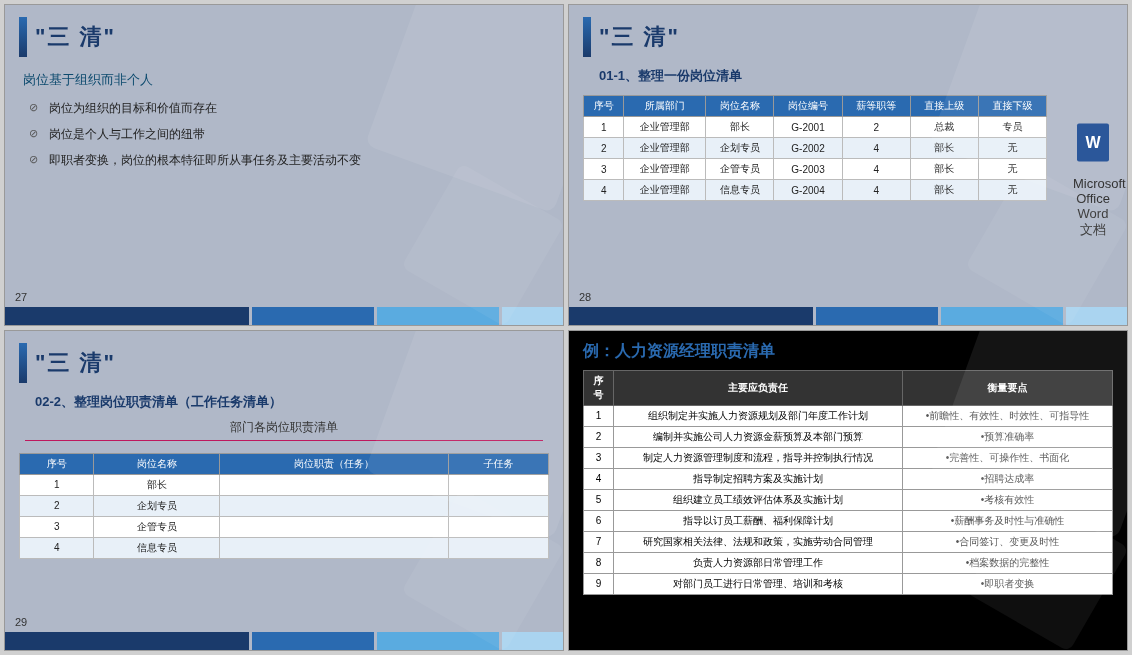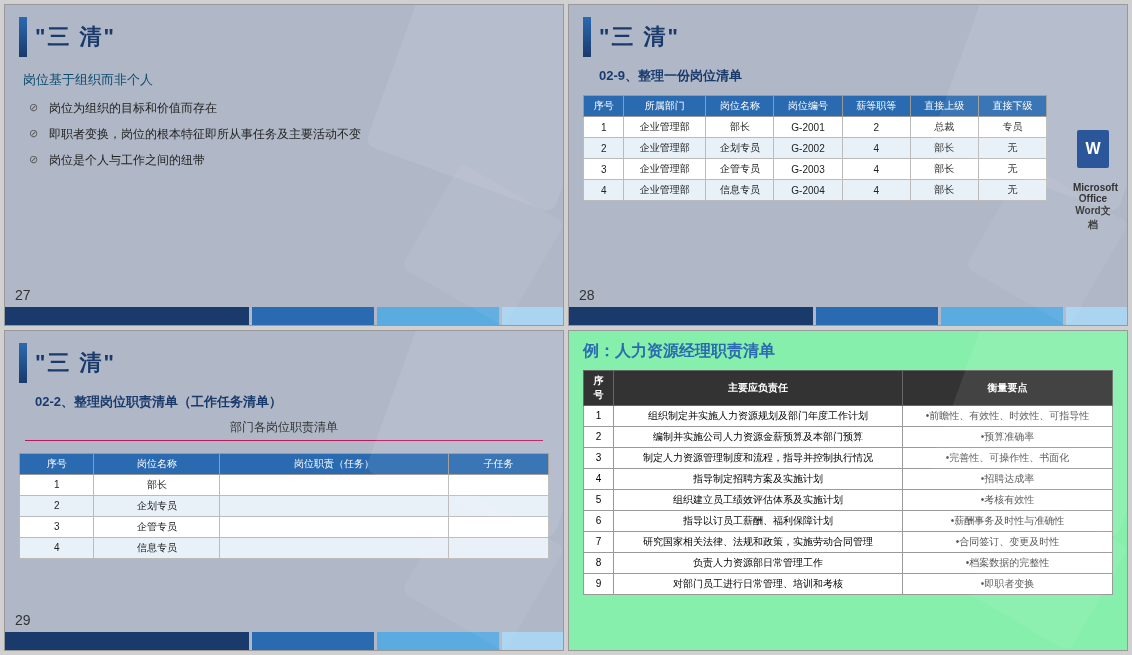--- a/index.html
+++ b/index.html
@@ -60,21 +60,21 @@
     .bar-dark-blue { background: #1a3a6b; flex: 2; }
     .bar-medium-blue { background: #2a6ab0; flex: 1; }
     .bar-light-blue { background: #5aabe0; flex: 1; }
     .bar-lightest-blue { background: #aad4f0; flex: 0.5; }
 
     
     .slide-number {
       position: absolute;
       bottom: 22px;
       left: 10px;
-      font-size: 14px;
+      font-size: 11px;
       color: #333;
     }
 
     
     .title-area {
       display: flex;
       align-items: center;
       padding: 12px 14px 8px 14px;
       gap: 8px;
     }
@@ -175,24 +175,23 @@
       justify-content: center;
       margin: 0 auto;
     }
     .word-icon-letter {
       color: white;
       font-size: 16px;
       font-weight: bold;
       font-family: Arial, sans-serif;
     }
     .word-icon-label {
-      font-size: 10px;
+      font-size: 13px;
       color: #333;
       margin-top: 14px;
-      font-weight: bold;
     }
 
     
     .dept-subtitle {
       text-align: center;
       font-size: 12px;
       color: #333;
       margin: 4px 0 6px 0;
       border-bottom: 1px solid #be185d;
       padding-bottom: 4px;
@@ -248,41 +247,41 @@
 
 <div class="slide">
   <div class="title-area">
     <div class="title-accent"></div>
     <div class="slide-title">"三 清"</div>
   </div>
   <div class="slide-content">
     <div class="slide1-main-text">岗位基于组织而非个人</div>
     <ul class="bullet-list">
       <li>岗位为组织的目标和价值而存在</li>
+      <li>岗位是个人与工作之间的纽带</li>
       <li>
         <span>即职者变换，岗位的根本特征即所从事任务及主要活动不变</span>
       </li>
-      <li>岗位是个人与工作之间的纽带</li>
     </ul>
   </div>
   <div class="slide-bottom-bar">
     <div class="bar-segment bar-dark-blue"></div>
     <div class="bar-segment bar-medium-blue"></div>
     <div class="bar-segment bar-light-blue"></div>
     <div class="bar-segment bar-lightest-blue"></div>
   </div>
   <div class="slide-number">27</div>
 </div>
 
 <div class="slide">
   <div class="title-area">
     <div class="title-accent"></div>
     <div class="slide-title">"三 清"</div>
   </div>
-  <div class="slide-subtitle">02-9、整理一份岗位清单</div>
+  <div class="slide-subtitle">01-1、整理一份岗位清单</div>
   <div class="slide-content" style="padding-right: 80px;">
     <table class="data-table">
       <thead>
         <tr>
           <th>序号</th>
           <th>所属部门</th>
           <th>岗位名称</th>
           <th>岗位编号</th>
           <th>薪等职等</th>
           <th>直接上级</th>
@@ -392,21 +391,21 @@
   </div>
   <div class="slide-bottom-bar">
     <div class="bar-segment bar-dark-blue"></div>
     <div class="bar-segment bar-medium-blue"></div>
     <div class="bar-segment bar-light-blue"></div>
     <div class="bar-segment bar-lightest-blue"></div>
   </div>
   <div class="slide-number">29</div>
 </div>
 
-<div class="slide slide4" style="background:#86efac;">
+<div class="slide slide4" style="background:#000000;">
   <div class="slide4-title">例：人力资源经理职责清单</div>
   <table class="slide4-table">
     <thead>
       <tr>
         <th>序号</th>
         <th>主要应负责任</th>
         <th>衡量要点</th>
       </tr>
     </thead>
     <tbody>

